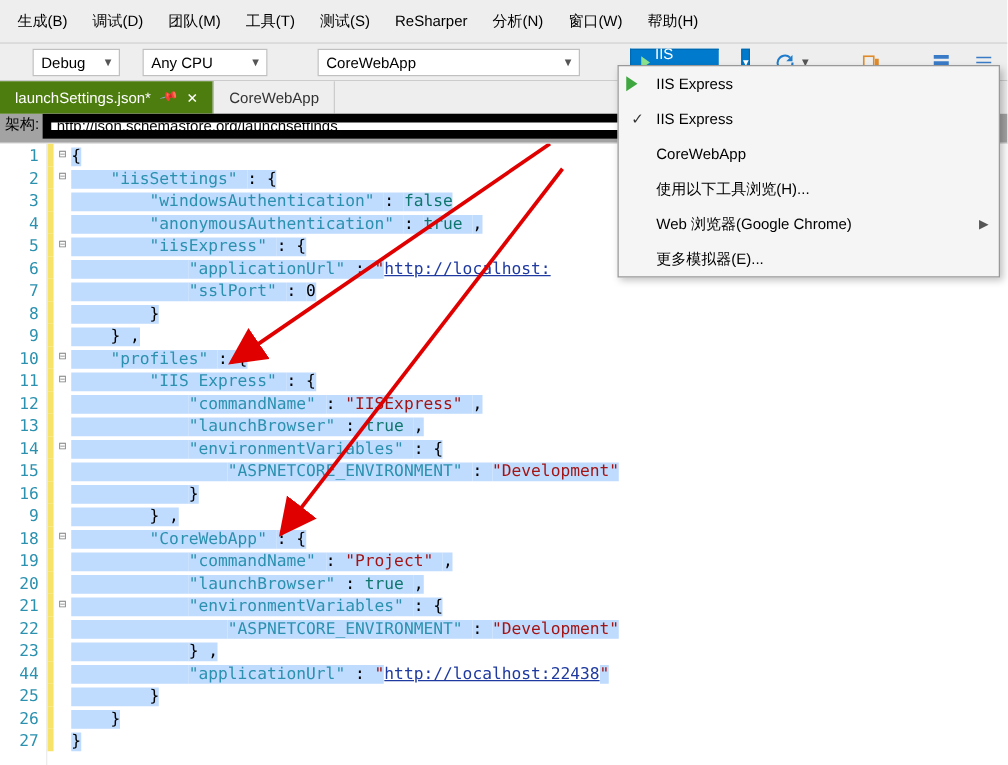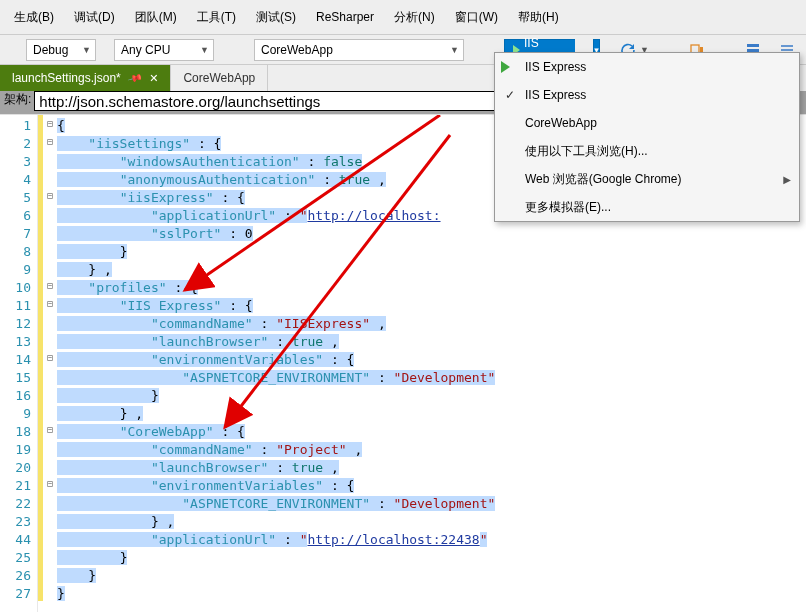--- a/index.html
+++ b/index.html
@@ -28,21 +28,21 @@
 
 .tabs { display: flex; align-items: stretch; height: 26px; background: #eee; }
 .tab { display: inline-flex; align-items: center; padding: 0 12px; border-right: 1px solid #ccc; cursor: pointer; color: #333; }
 .tab.active { background: #4d7c0f; color: #fff; }
 .tab.active .pin, .tab.active .close { color: #fff; }
 .tab .pin { margin-left: 8px; font-size: 10px; transform: rotate(30deg); }
 .tab .close { margin-left: 8px; font-size: 11px; }
 
 
 .schemabar { display: flex; height: 24px; background: #a3a3a3; border-bottom: 1px solid #e0e0e0; padding: 0 4px; gap: 3px; }
-.schemabar input { flex: 0 0 620px; height: 20px; border: 1px solid #000000; padding: 0 4px; font-family: inherit; font-size: 15px; }
+.schemabar input { flex: 0 0 620px; height: 20px; border: 7px solid #000000; padding: 0 4px; font-family: inherit; font-size: 12px; }
 
 
 .editor-area { position: relative; display: flex; height: 510px; background: #fff; }
 .gutter { width: 38px; background: #fff; border-right: 1px solid #e8e8e8; text-align: right; color: #2b91af; font-family: Consolas, monospace; font-size: 13px; padding-top: 2px; user-select: none; }
 .gutter .ln { height: 18px; line-height: 18px; padding-right: 6px; }
 .modbar { width: 5px; background: #fff; }
 .modbar .mark { height: 18px; background: #f7e36a; }
 .foldbar { width: 14px; background: #fff; font-family: Consolas, monospace; font-size: 10px; color: #808080; }
 .foldbar .fg { height: 18px; line-height: 18px; text-align: center; }
 .code { flex: 1; font-family: Consolas, monospace; font-size: 13px; line-height: 18px; padding-top: 2px; white-space: pre; position: relative; }

